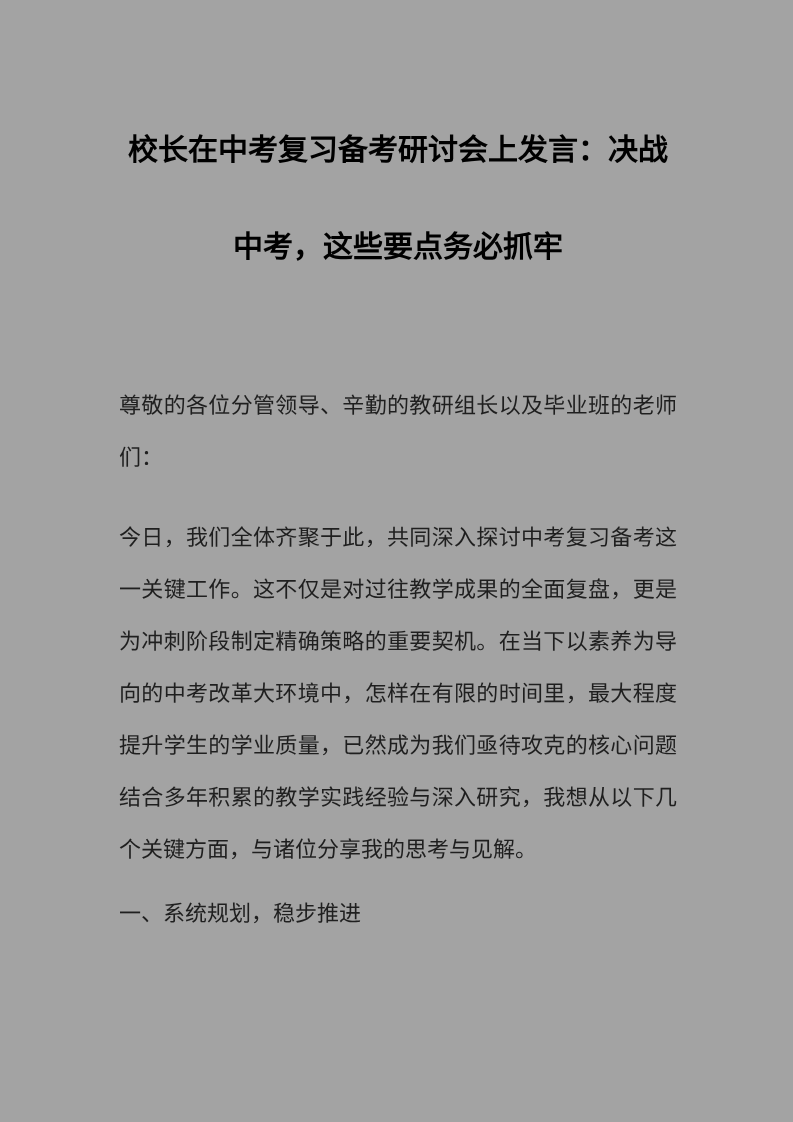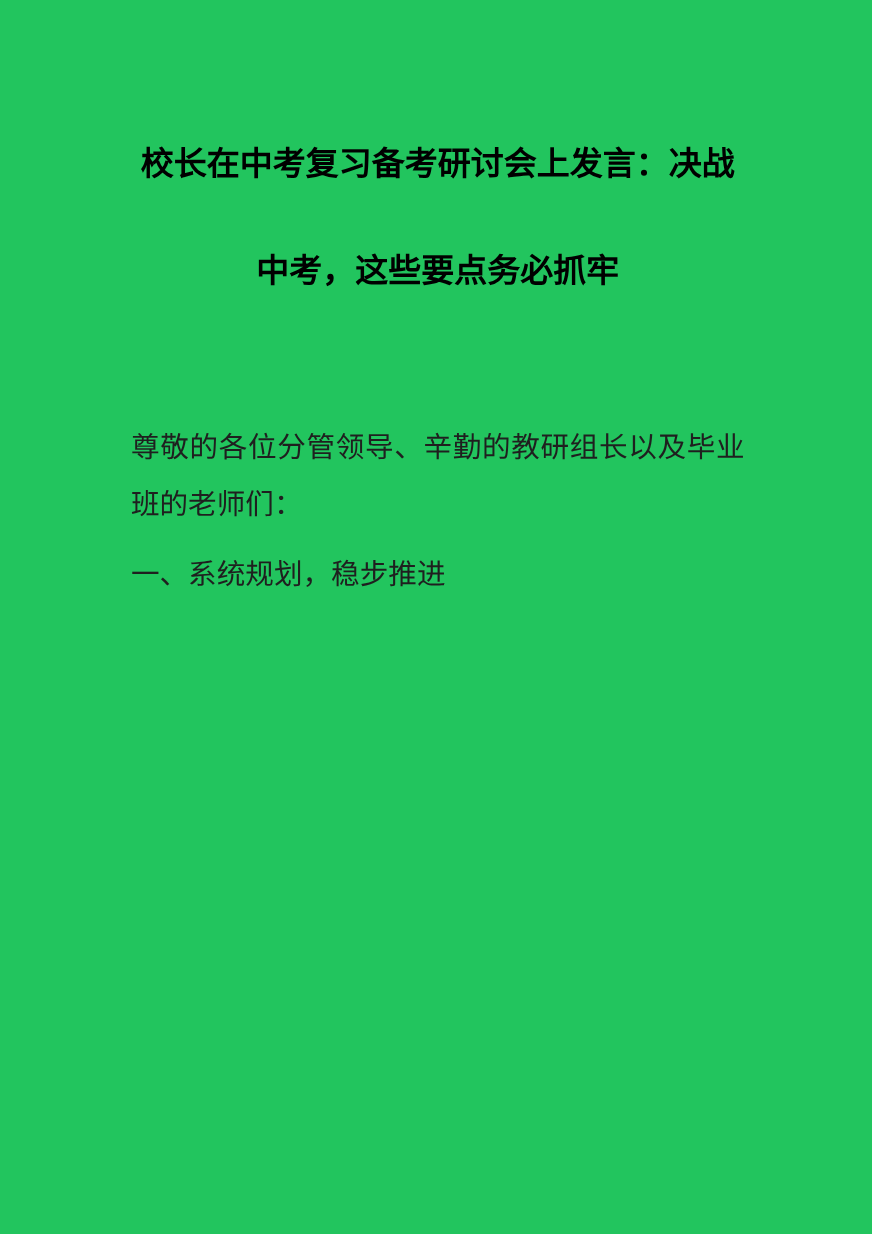--- a/index.html
+++ b/index.html
@@ -12,34 +12,34 @@
     width: 793px;
     height: 1122px;
     overflow: hidden;
     font-family: "Liberation Sans", sans-serif;
   }
   .page {
     box-sizing: border-box;
     width: 793px;
     height: 1122px;
     padding: 101px 116px 0 119px;
-    background: #22c55e;
+    background: #a3a3a3;
   }
   .doc-title {
     margin: 0;
     font-size: 30px;
     font-weight: 700;
     line-height: 97px;
     text-align: center;
     color: #000000;
     letter-spacing: 0;
   }
   .para {
     margin: 24px 0 0 0;
-    font-size: 26px;
+    font-size: 22px;
     line-height: 52px;
     text-align: justify;
     text-justify: inter-ideograph;
     color: #1f1f1f;
     word-break: break-all;
   }
   .para.first {
     margin-top: 85px;
   }
   .para.main {
@@ -51,15 +51,16 @@
 </style>
 </head>
 <body>
 
 <div class="page">
   <h1 class="doc-title">校长在中考复习备考研讨会上发言：决战中考，这些要点务必抓牢</h1>
 
   <p class="para first">尊敬的各位分管领导、辛勤的教研组长以及毕业班的老师们：</p>
 
 
+  <p class="para main">今日，我们全体齐聚于此，共同深入探讨中考复习备考这一关键工作。这不仅是对过往教学成果的全面复盘，更是为冲刺阶段制定精确策略的重要契机。在当下以素养为导向的中考改革大环境中，怎样在有限的时间里，最大程度提升学生的学业质量，已然成为我们亟待攻克的核心问题结合多年积累的教学实践经验与深入研究，我想从以下几个关键方面，与诸位分享我的思考与见解。</p>
 
   <p class="para heading">一、系统规划，稳步推进</p>
 </div>
 
 </body></html>

